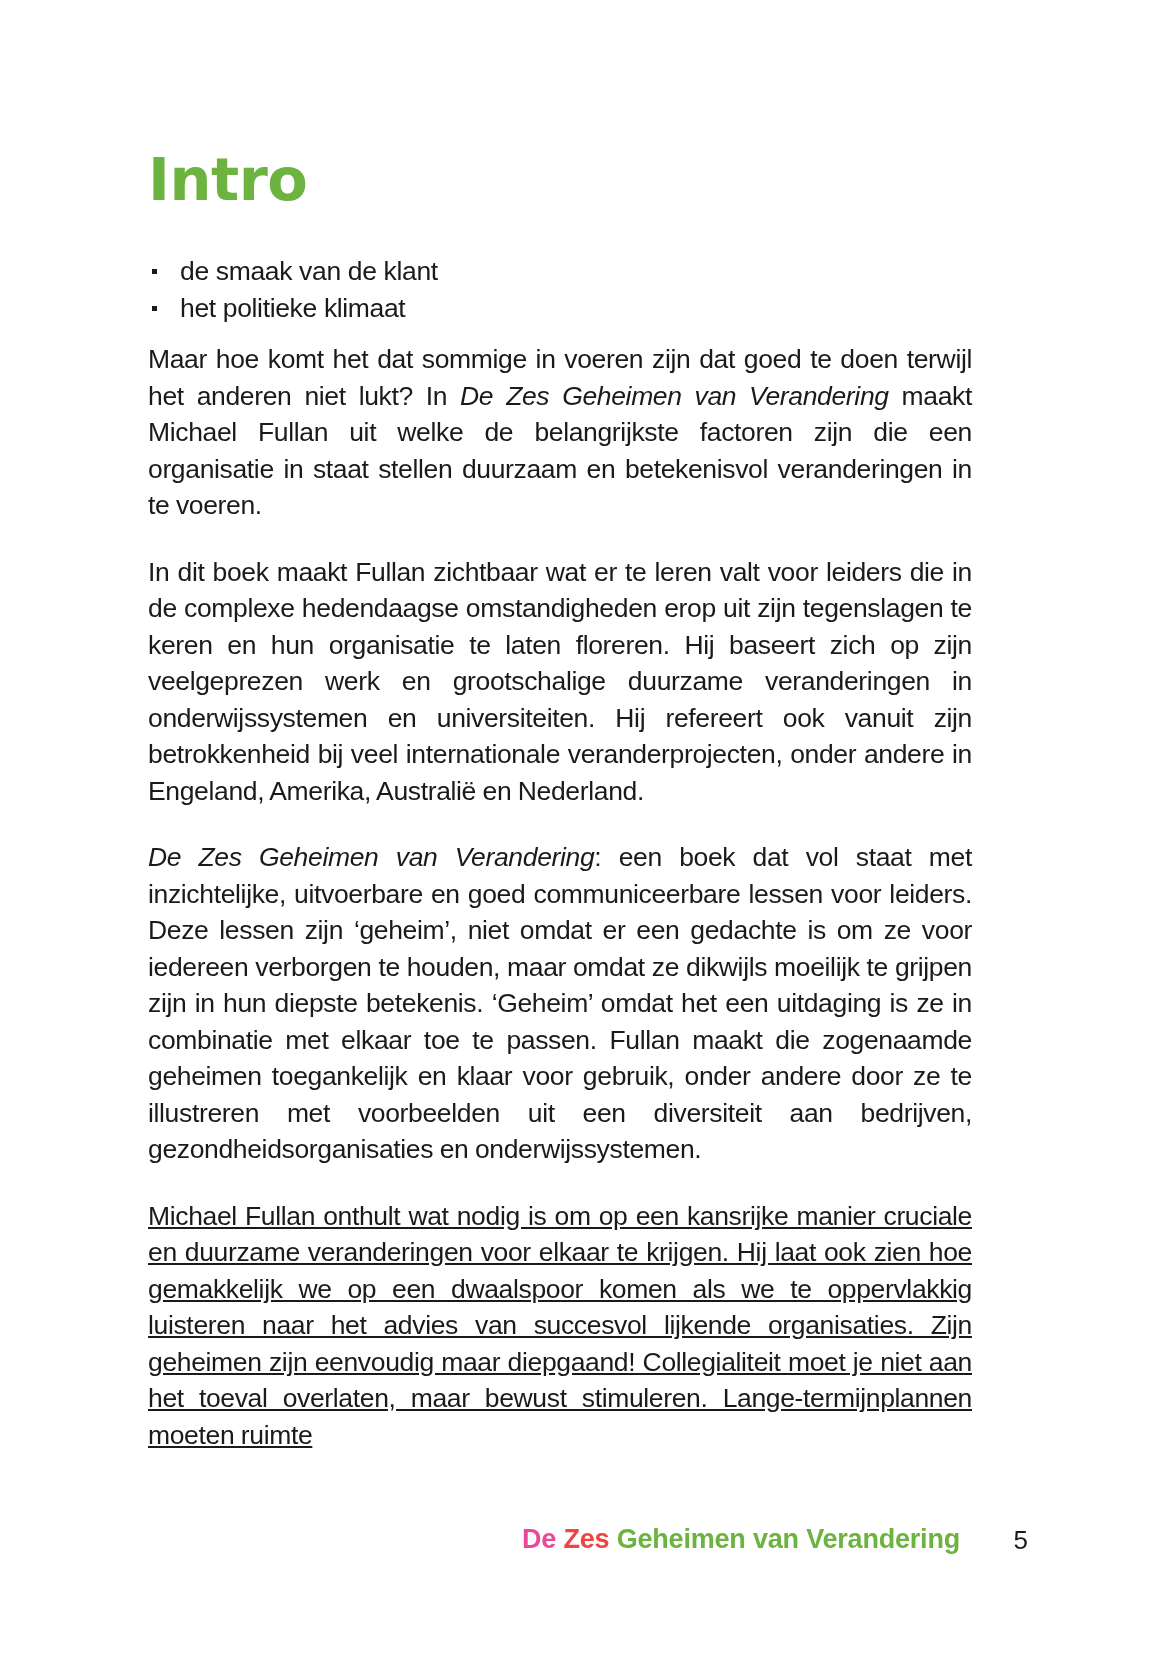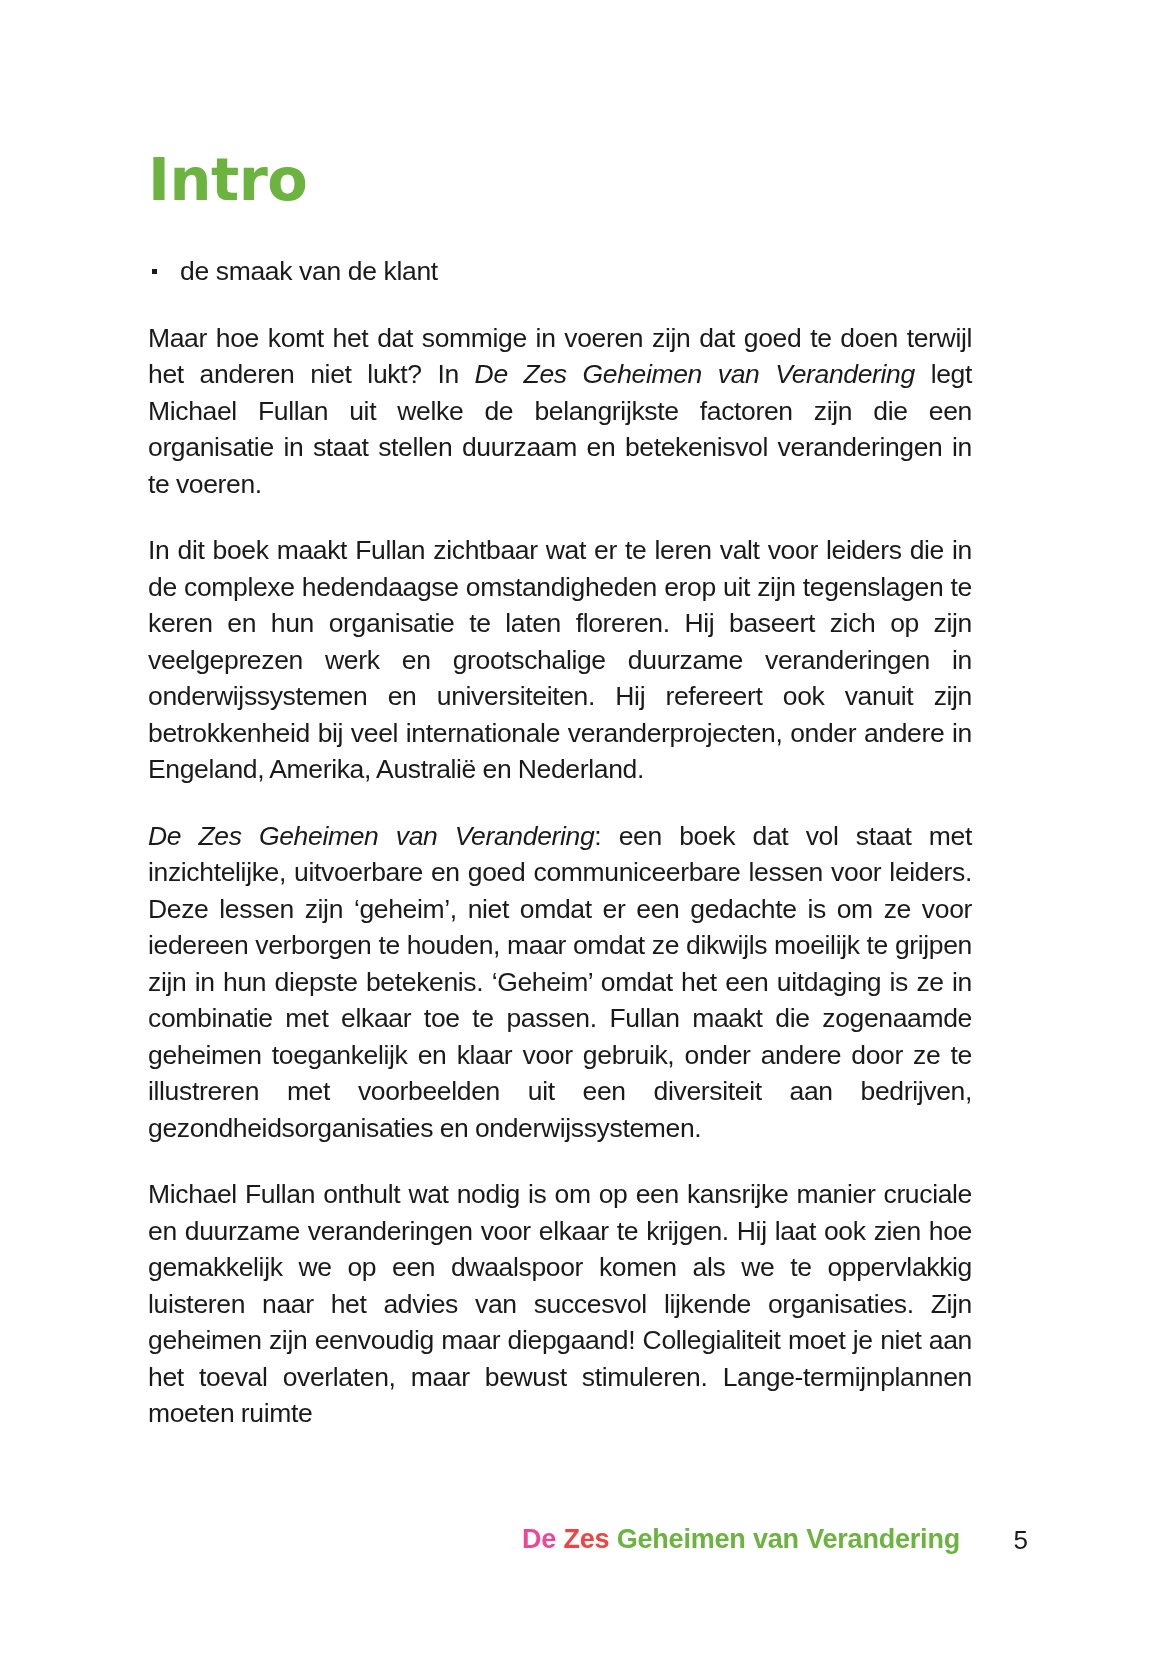--- a/index.html
+++ b/index.html
@@ -45,25 +45,25 @@
     font-size: 26.5px;
     line-height: 36.5px;
     margin: 0 0 30px 0;
     text-align: justify;
     text-justify: inter-word;
     color: #1a1a1a;
     letter-spacing: -0.35px;
     word-spacing: -0.5px;
   }
 
-  p.body-par:last-of-type { margin-bottom: 4px; }
+  p.body-par:last-of-type { margin-bottom: 4px; text-decoration: underline; }
 
   .bullet-list {
     list-style: none;
-    margin: 0 0 30px 0;
+    margin: 0 0 15px 0;
     padding: 0;
   }
   .bullet-list li {
     position: relative;
     font-size: 26.5px;
     line-height: 36.5px;
     padding-left: 32px;
     color: #1a1a1a;
     letter-spacing: -0.35px;
   }
@@ -118,23 +118,27 @@
   <div class="content">
 
     <h1 class="page-title">Intro</h1>
 
 
     <ul class="bullet-list">
       <li>
         <span class="bullet-dot"></span>
         <span>de smaak van de klant</span>
       </li>
+      <li>
+        <span class="bullet-dot"></span>
+        <span>het politieke klimaat</span>
+      </li>
     </ul>
 
-    <p class="body-par"><span>Maar hoe komt het dat sommige in voeren zijn dat goed te doen terwijl het anderen niet lukt? In </span><em class="booktitle">De Zes Geheimen van Verandering</em><span> legt Michael Fullan uit welke de belangrijkste factoren zijn die een organisatie in staat stellen duurzaam en betekenisvol veranderingen in te voeren.</span></p>
+    <p class="body-par"><span>Maar hoe komt het dat sommige in voeren zijn dat goed te doen terwijl het anderen niet lukt? In </span><em class="booktitle">De Zes Geheimen van Verandering</em><span> maakt Michael Fullan uit welke de belangrijkste factoren zijn die een organisatie in staat stellen duurzaam en betekenisvol veranderingen in te voeren.</span></p>
 
     <p class="body-par">In dit boek maakt Fullan zichtbaar wat er te leren valt voor leiders die in de complexe hedendaagse omstandigheden erop uit zijn tegenslagen te keren en hun organisatie te laten floreren. Hij baseert zich op zijn veelgeprezen werk en grootschalige duurzame veranderingen in onderwijssystemen en universiteiten. Hij refereert ook vanuit zijn betrokkenheid bij veel internationale veranderprojecten, onder andere in Engeland, Amerika, Australië en Nederland.</p>
 
     <p class="body-par"><em class="booktitle">De Zes Geheimen van Verandering</em><span>: een boek dat vol staat met inzichtelijke, uitvoerbare en goed communiceerbare lessen voor leiders. Deze lessen zijn ‘geheim’, niet omdat er een gedachte is om ze voor iedereen verborgen te houden, maar omdat ze dikwijls moeilijk te grijpen zijn in hun diepste betekenis. ‘Geheim’ omdat het een uitdaging is ze in combinatie met elkaar toe te passen. Fullan maakt die zogenaamde geheimen toegankelijk en klaar voor gebruik, onder andere door ze te illustreren met voorbeelden uit een diversiteit aan bedrijven, gezondheidsorganisaties en onderwijssystemen.</span></p>
 
     <p class="body-par">Michael Fullan onthult wat nodig is om op een kansrijke manier cruciale en duurzame veranderingen voor elkaar te krijgen. Hij laat ook zien hoe gemakkelijk we op een dwaalspoor komen als we te oppervlakkig luisteren naar het advies van succesvol lijkende organisaties. Zijn geheimen zijn eenvoudig maar diepgaand! Collegialiteit moet je niet aan het toeval overlaten, maar bewust stimuleren. Lange-termijnplannen moeten ruimte</p>
 
   </div>
 
   <div class="footer">

